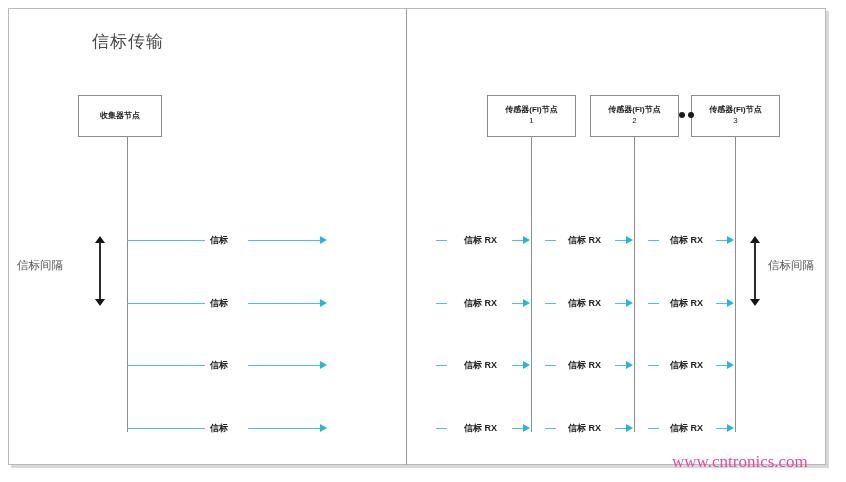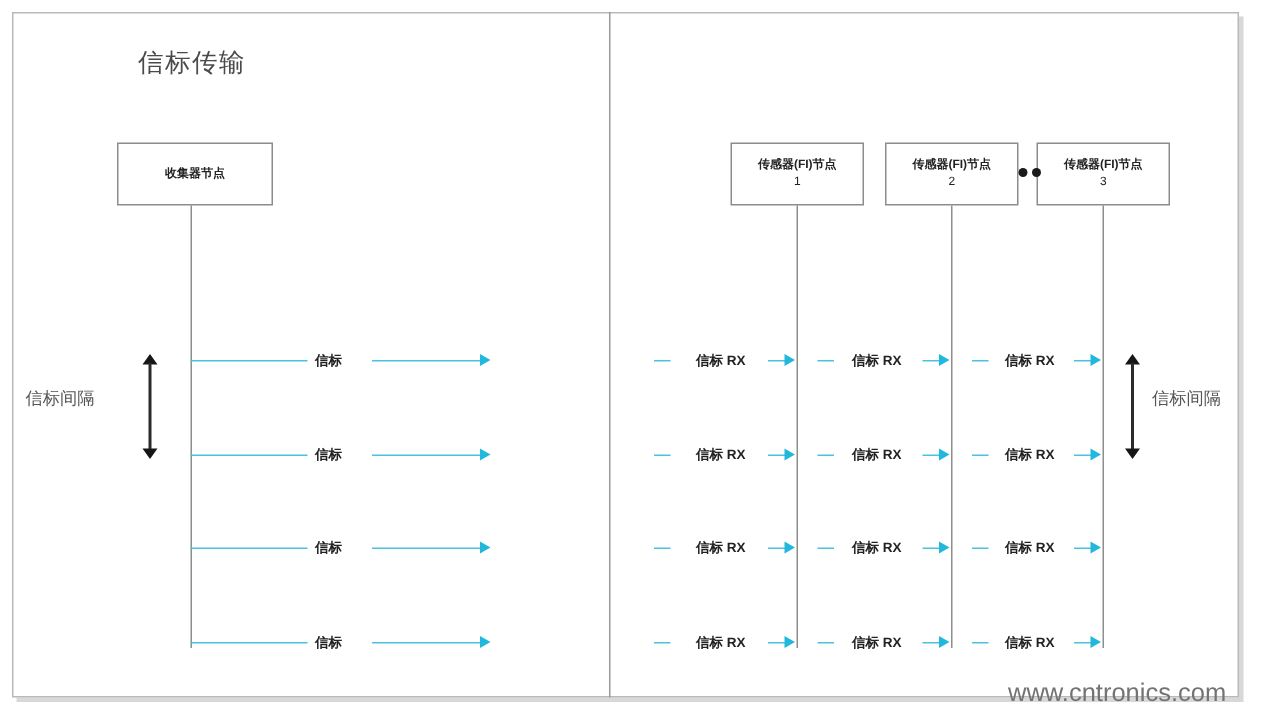--- a/index.html
+++ b/index.html
@@ -163,37 +163,37 @@
     width: 6px;
     height: 6px;
     border-radius: 50%;
     background: #1a1a1a;
   }
 
   
   .watermark {
     position: absolute;
     font-size: 17px;
-    color: #737373;
+    color: #ec4899;
     white-space: nowrap;
-    font-family: Liberation Sans, sans-serif;
+    font-family: Liberation Serif, serif;
   }
 </style>
 </head>
 <body>
 
 <div id="stage">
 
   <div class="frame-shadow"></div>
   <div class="frame"></div>
   <div class="divider"></div>
 
   <div class="panel-title" id="title-left">信标传输</div>
 
-  <div class="node-box" id="collector-node" style="left:78px; top:95px; width:104px; height:42px;">
+  <div class="node-box" id="collector-node" style="left:78px; top:95px; width:84px; height:42px;">
     <span class="nb-main">收集器节点</span>
   </div>
 
   <div class="lifeline" style="left:127px; top:137px; height:295px;"></div>
 
   <div class="interval-arrow" style="left:95px; top:236px; height:70px;">
     <div class="ia-up"></div>
     <div class="ia-line"></div>
     <div class="ia-dn"></div>
   </div>

